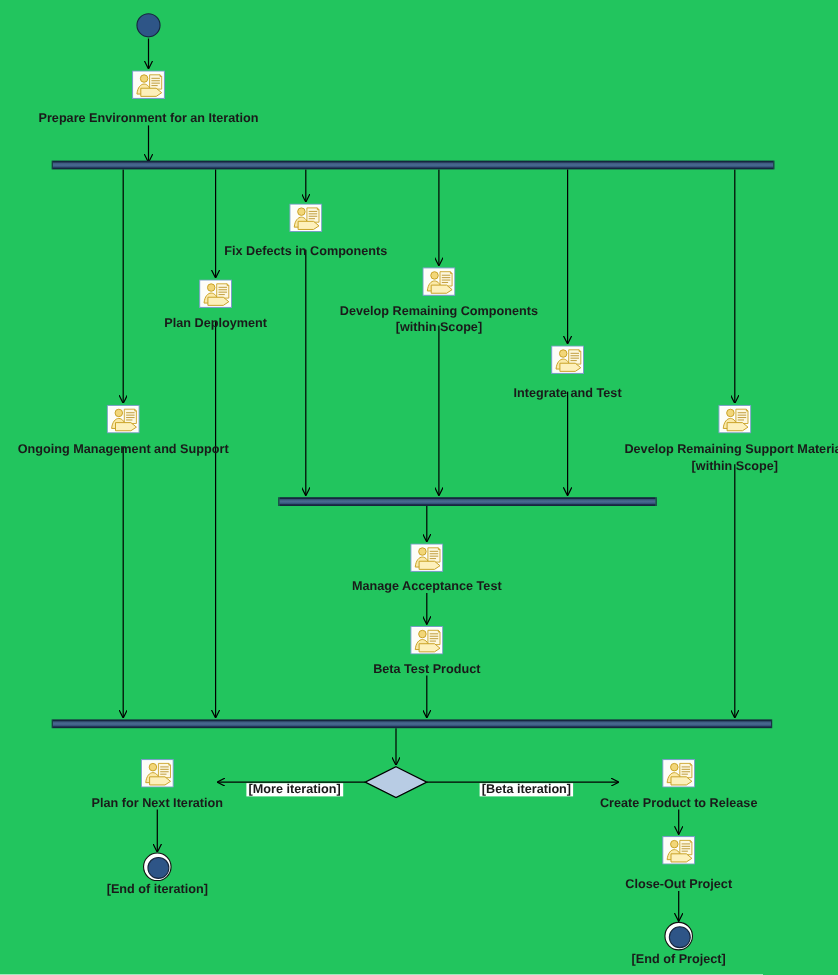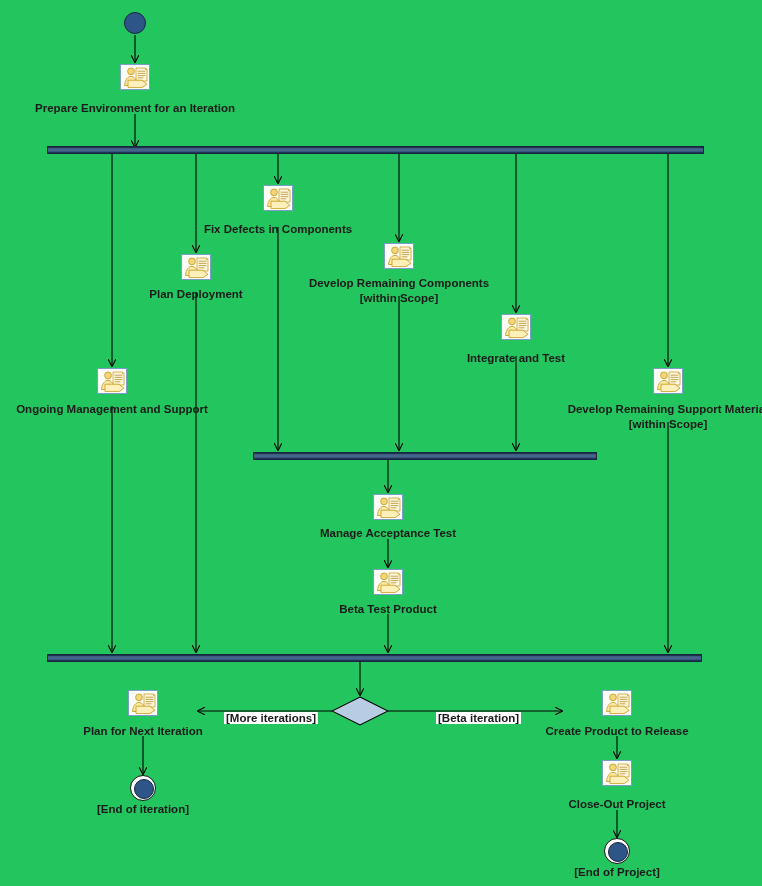--- a/index.html
+++ b/index.html
@@ -404,21 +404,21 @@
         </div>
         <div class="node-label" style="position: absolute; left: 0px; top: 35px; width: 762px; text-align: center; transform: translateX(236px);">Close-Out Project</div>
       </div>
     </div>
 
   <svg class="decision" id="decision-node" xmlns="http://www.w3.org/2000/svg" width="58" height="30" viewBox="0 0 58 30" style="left: 331px; top: 696px;">
       <polygon points="29,1 57,15 29,29 1,15" fill="#b8cce4" stroke="#000000" stroke-width="1.1"></polygon>
     </svg>
 
   <div id="guards-layer">
-      <div class="guard-label" style="left: 224px; top: 712px;">[More iterations]</div>
+      <div class="guard-label" style="left: 224px; top: 712px;">[More iteration]</div>
       <div class="guard-label" style="left: 436px; top: 712px;">[Beta iteration]</div>
     </div>
   <div id="ends-layer">
       <div class="end-node" style="left: 130px; top: 775px;"></div>
       <div class="end-label" style="left: 0px; top: 803px; width: 762px; text-align: center; transform: translateX(-238px);">[End of iteration]</div>
       <div class="end-node" style="left: 604px; top: 838px;"></div>
       <div class="end-label" style="left: 0px; top: 866px; width: 762px; text-align: center; transform: translateX(236px);">[End of Project]</div>
     </div>
 
 </div>

